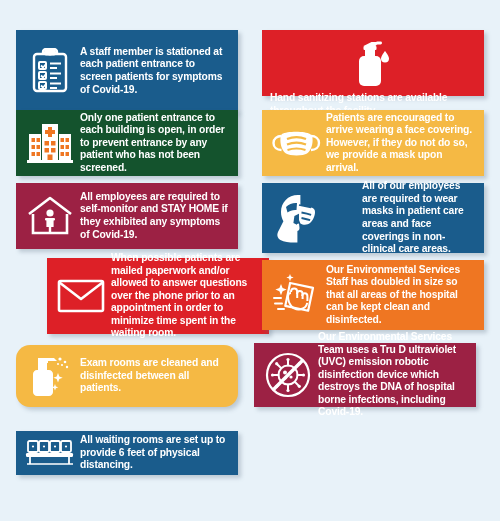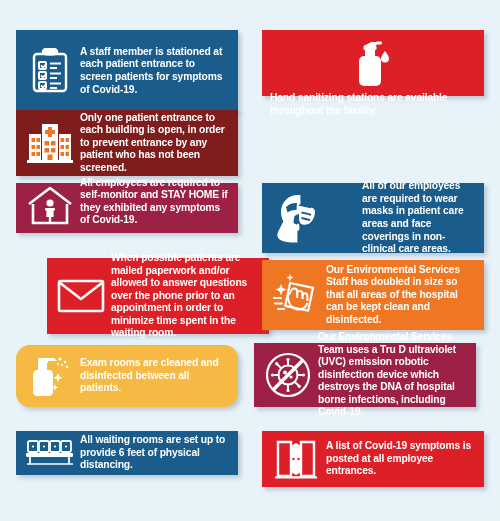--- a/index.html
+++ b/index.html
@@ -75,21 +75,21 @@
         <line x1="20" y1="30" x2="27" y2="30" stroke-width="2"></line>
         <rect x="9" y="34" width="7" height="7" rx="1" fill="none" stroke-width="2"></rect>
         <path d="M11 37.5l2 2 3.5-4" stroke-width="1.8" fill="none"></path>
         <line x1="20" y1="35.5" x2="31" y2="35.5" stroke-width="2"></line>
         <line x1="20" y1="40" x2="27" y2="40" stroke-width="2"></line>
       </svg>
     </div>
     <div class="card-text">A staff member is stationed at each patient entrance to screen patients for symptoms of Covid-19.</div>
   </div>
 
-  <div class="card light-text" style="left:16px; top:110px; height:66px; background:#7f1d1d;">
+  <div class="card light-text" style="left:16px; top:110px; height:66px; background:#14532d;">
     <div class="icon-wrap">
       <svg width="46" height="42" viewBox="0 0 46 42" fill="#fff">
         <rect x="15" y="2" width="16" height="36" fill="#fff"></rect>
         <rect x="2" y="12" width="12" height="26" fill="#fff"></rect>
         <rect x="32" y="12" width="12" height="26" fill="#fff"></rect>
         <rect x="0" y="38" width="46" height="3" fill="#fff"></rect>
         <rect x="21" y="5" width="4" height="10" fill="#ef7622"></rect>
         <rect x="18" y="8" width="10" height="4" fill="#ef7622"></rect>
         <rect x="17.5" y="19" width="4.5" height="4.5" fill="#ef7622"></rect>
         <rect x="24" y="19" width="4.5" height="4.5" fill="#ef7622"></rect>
@@ -106,21 +106,21 @@
         <rect x="38.5" y="16" width="3.5" height="4" fill="#ef7622"></rect>
         <rect x="33.5" y="23" width="3.5" height="4" fill="#ef7622"></rect>
         <rect x="38.5" y="23" width="3.5" height="4" fill="#ef7622"></rect>
         <rect x="33.5" y="30" width="3.5" height="4" fill="#ef7622"></rect>
         <rect x="38.5" y="30" width="3.5" height="4" fill="#ef7622"></rect>
       </svg>
     </div>
     <div class="card-text">Only one patient entrance to each building is open, in order to prevent entrance by any patient who has not been screened.</div>
   </div>
 
-  <div class="card light-text" style="left:16px; top:183px; height:50px; background:#9c2144;align-items:flex-end;">
+  <div class="card light-text" style="left:16px; top:183px; height:66px; background:#9c2144;">
     <div class="icon-wrap">
       <svg width="48" height="42" viewBox="0 0 48 42" fill="none" stroke="#fff" stroke-width="2.6">
         <path d="M3 19L24 3l21 16" fill="none" stroke-linejoin="round"></path>
         <path d="M7 19v19h34V19" fill="none"></path>
         <circle cx="24" cy="18" r="3.6" fill="#fff" stroke="none"></circle>
         <path d="M20.4 23h7.2v9h-2.4v6h-2.4v-6h-2.4z" fill="#fff" stroke="none"></path>
         <rect x="19" y="23" width="10" height="2.6" rx="1" fill="#fff" stroke="none"></rect>
       </svg>
     </div>
     <div class="card-text">All employees are required to self-monitor and STAY HOME if they exhibited any symptoms of Covid-19.</div>
@@ -182,20 +182,33 @@
         <rect x="13" y="10" width="10" height="8"></rect>
         <rect x="11.5" y="7" width="13" height="4" rx="1"></rect>
         <path d="M11.5 7h12l4-4h-8z"></path>
         <rect x="24" y="2.5" width="6" height="3" rx="1.4"></rect>
         <path d="M33 12c0 0 4 5 4 7.6A4 4 0 0133 23.6 4 4 0 0129 19.6C29 17 33 12 33 12z"></path>
       </svg>
     </div>
     <div class="card-text">Hand sanitizing stations are available throughout the facility.</div>
   </div>
 
+  <div class="card light-text" style="left:262px; top:110px; height:66px; background:#f5b944;">
+    <div class="icon-wrap">
+      <svg width="50" height="36" viewBox="0 0 50 36" fill="none" stroke="#fff" stroke-width="2.4">
+        <path d="M11 9c5-3 23-3 28 0 2 1.2 2.6 3 2.6 6.2 0 5.4-2.2 11-5.6 13.4-3.6 2.6-17.4 2.6-21 0C11.6 26.2 9.4 20.6 9.4 15.2 9.4 12 10 10.2 11 9z" fill="#fff" stroke="none"></path>
+        <path d="M10.5 11C6 11 2.5 13.5 2.5 18s3.5 7 8 7" fill="none"></path>
+        <path d="M40 11c4.5 0 8 2.5 8 7s-3.5 7-8 7" fill="none"></path>
+        <path d="M16 14c6-2.4 13-2.4 19 0" stroke="#f5b944" stroke-width="2.2" fill="none"></path>
+        <path d="M16 19.6c6-2.4 13-2.4 19 0" stroke="#f5b944" stroke-width="2.2" fill="none"></path>
+        <path d="M16.5 25c6-2 12-2 18 0" stroke="#f5b944" stroke-width="2" fill="none"></path>
+      </svg>
+    </div>
+    <div class="card-text">Patients are encouraged to arrive wearing a face covering. However, if they do not do so, we provide a mask upon arrival.</div>
+  </div>
 
   <div class="card light-text" style="left:262px; top:183px; height:70px; background:#1a5c8c;gap:36px;">
     <div class="icon-wrap">
       <svg width="48" height="50" viewBox="0 0 48 50" fill="#fff">
         <path d="M26 2C16 2 9 9.5 9 19c0 4 1 6.5 2.4 9.2L6 39c-1.4 3-0.4 6.5 2.4 8 3.4 1.8 9 2.6 14 2.6h3V32l-4-2 1-7 6-3V2z"></path>
         <path d="M14 14c3-3 7-4.4 11-4l-0.5 7c-3.4-0.4-6.6 0.6-9 2.6z" fill="#1a5c8c"></path>
         <path d="M27 12l12 2.5c2.6 0.6 4 2 4 4.6 0 4-2 8.6-5 11-2.4 2-7 2.2-9.6 0.4L27 27z" fill="#fff"></path>
         <path d="M27 12l12 2.5" stroke="#1a5c8c" stroke-width="1.6" fill="none"></path>
         <path d="M29.5 19.5c3.4 0.6 6.6 1.3 9.6 2.4" stroke="#1a5c8c" stroke-width="1.8" fill="none"></path>
         <path d="M29.5 25c3 0.6 6 1.2 8.6 2.2" stroke="#1a5c8c" stroke-width="1.8" fill="none"></path>
@@ -248,28 +261,14 @@
         </g>
         <circle cx="21" cy="21.5" r="2" fill="#fff" stroke="none"></circle>
         <circle cx="27" cy="26" r="1.6" fill="#fff" stroke="none"></circle>
         <circle cx="21.5" cy="27" r="1.4" fill="#fff" stroke="none"></circle>
         <line x1="10" y1="38" x2="38" y2="10" stroke-width="3.4" stroke-linecap="round"></line>
       </svg>
     </div>
     <div class="card-text">Our Environmental Services Team uses  a Tru D ultraviolet (UVC) emission robotic disinfection device which destroys the DNA of hospital borne infections, including Covid-19.</div>
   </div>
 
-  <div class="card light-text" style="left:262px; top:431px; height:56px; background:#dd2027;">
-    <div class="icon-wrap">
-      <svg width="42" height="42" viewBox="0 0 42 42" fill="none" stroke="#fff" stroke-width="2.4">
-        <path d="M3 4h13v34H3z" fill="none"></path>
-        <path d="M26 4h13v34H26z" fill="none"></path>
-        <path d="M16 8l5-3v32l-5-3z" fill="#fff" stroke="none"></path>
-        <path d="M26 8l-5-3v32l5-3z" fill="#fff" stroke="none"></path>
-        <circle cx="18.4" cy="21" r="1.2" fill="#dd2027" stroke="none"></circle>
-        <circle cx="23.6" cy="21" r="1.2" fill="#dd2027" stroke="none"></circle>
-        <line x1="1" y1="39.4" x2="41" y2="39.4" stroke-width="2.4" stroke-linecap="round"></line>
-      </svg>
-    </div>
-    <div class="card-text">A list of Covid-19 symptoms is posted at all employee entrances.</div>
-  </div>
 
 </div>
 
 </body></html>

